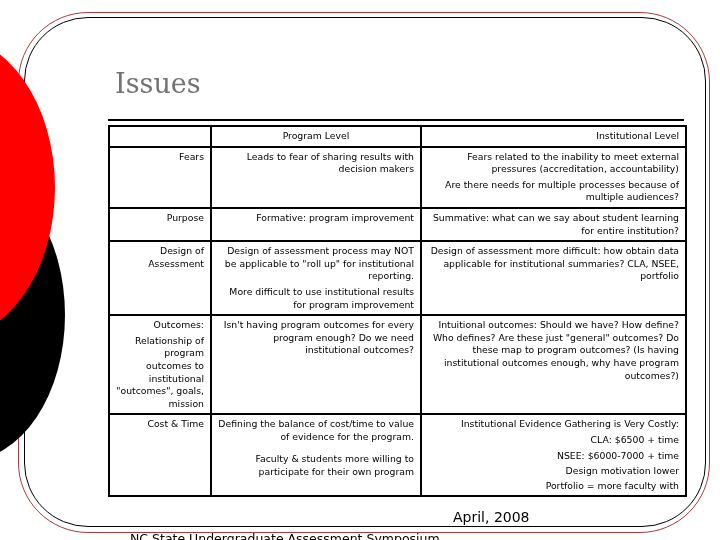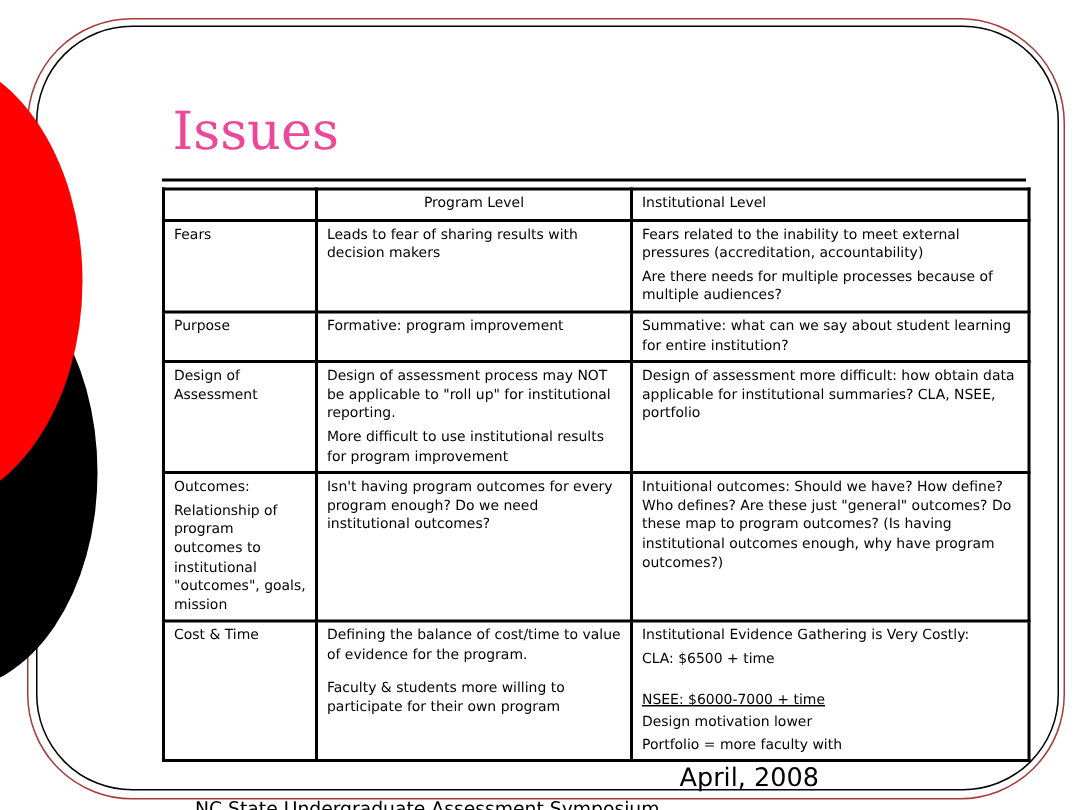--- a/index.html
+++ b/index.html
@@ -1,28 +1,28 @@
 <!DOCTYPE html>
 <html><head>
 <meta charset="utf-8">
 <style>
   html, body { margin:0; padding:0; }
   body { width:720px; height:540px; position:relative; overflow:hidden; background:#ffffff; font-family:"DejaVu Sans", sans-serif; }
   .frame-outer { position:absolute; left:18px; top:12px; width:692px; height:521px; border:1px solid #a83a3a; border-radius:70px 70px 70px 70px; box-sizing:border-box; }
   .frame-inner { position:absolute; left:24px; top:17px; width:682px; height:510px; border:1px solid #000; border-radius:64px; box-sizing:border-box; }
   .circle-red { position:absolute; left:-160px; top:35px; width:215px; height:305px; border-radius:50%; background:#ff0000; z-index:3; }
   .circle-black { position:absolute; left:-130px; top:170px; width:195px; height:290px; border-radius:50%; background:#000000; z-index:2; }
-  .title { position:absolute; left:115px; top:68px; font-family:"DejaVu Serif", "Liberation Serif", serif; font-size:35px; color:#ec4899; letter-spacing:0px; z-index:4; }
+  .title { position:absolute; left:115px; top:68px; font-family:"DejaVu Serif", "Liberation Serif", serif; font-size:27px; color:#737373; letter-spacing:0px; z-index:4; }
   .top-rule { position:absolute; left:108px; top:119px; width:576px; height:2px; background:#000; z-index:4; }
   table.issues { position:absolute; left:108px; top:125px; width:577px; border-collapse:collapse; z-index:4; table-layout:fixed;padding-left:39px; }
-  table.issues td, table.issues th { border:2px solid #000; vertical-align:top; font-size:9.3px; line-height:12.6px; color:#000; padding:3px 6px 3px 6px; font-weight:normal; text-align:left; }
+  table.issues td, table.issues th { border:2px solid #000; vertical-align:top; font-size:9.3px; line-height:12.6px; color:#000; padding:3px 6px 3px 6px; font-weight:normal; text-align:right; }
   table.issues th.center { text-align:center; }
   col.c1 { width:102px; } col.c2 { width:210px; } col.c3 { width:265px; }
   .footer-text { position:absolute; left:130px; top:531px; font-size:12.5px; color:#000; z-index:4; font-family:"DejaVu Sans", sans-serif;text-align:right; }
-  .footer-date { position:absolute; left:453px; top:509px; font-size:17px; color:#000; z-index:4; }
+  .footer-date { position:absolute; left:453px; top:509px; font-size:14px; color:#000; z-index:4; }
   .p { display:block; }
   .mt { margin-top:3px; }
   .mt2 { margin-top:10px; }
 </style>
 </head>
 <body>
 
 <div class="frame-outer"></div>
 <div class="frame-inner"></div>
 <div class="circle-black"></div>
@@ -86,21 +86,21 @@
   </tr>
   <tr style="height:78px;">
     <td>Cost &amp; Time</td>
     <td>
       <span class="p">Defining the balance of cost/time to value of evidence for the program.</span>
       <span class="p mt2">Faculty &amp; students more willing to participate for their own program</span>
     </td>
     <td>
       <span class="p">Institutional Evidence Gathering is Very Costly:</span>
       <span class="p mt">CLA: $6500 + time</span>
-      <span class="p" style="margin-top:15px;text-decoration:underline;">NSEE: $6000-7000 + time</span>
+      <span class="p" style="margin-top:4px;">NSEE: $6000-7000 + time</span>
       <span class="p" style="margin-top:2px;">Design motivation lower</span>
       <span class="p" style="margin-top:2px;">Portfolio = more faculty with</span>
     </td>
   </tr>
 </tbody>
   </table>
 
 <div class="footer-text">NC State Undergraduate Assessment Symposium</div>
 <div class="footer-date">April, 2008</div>
 

